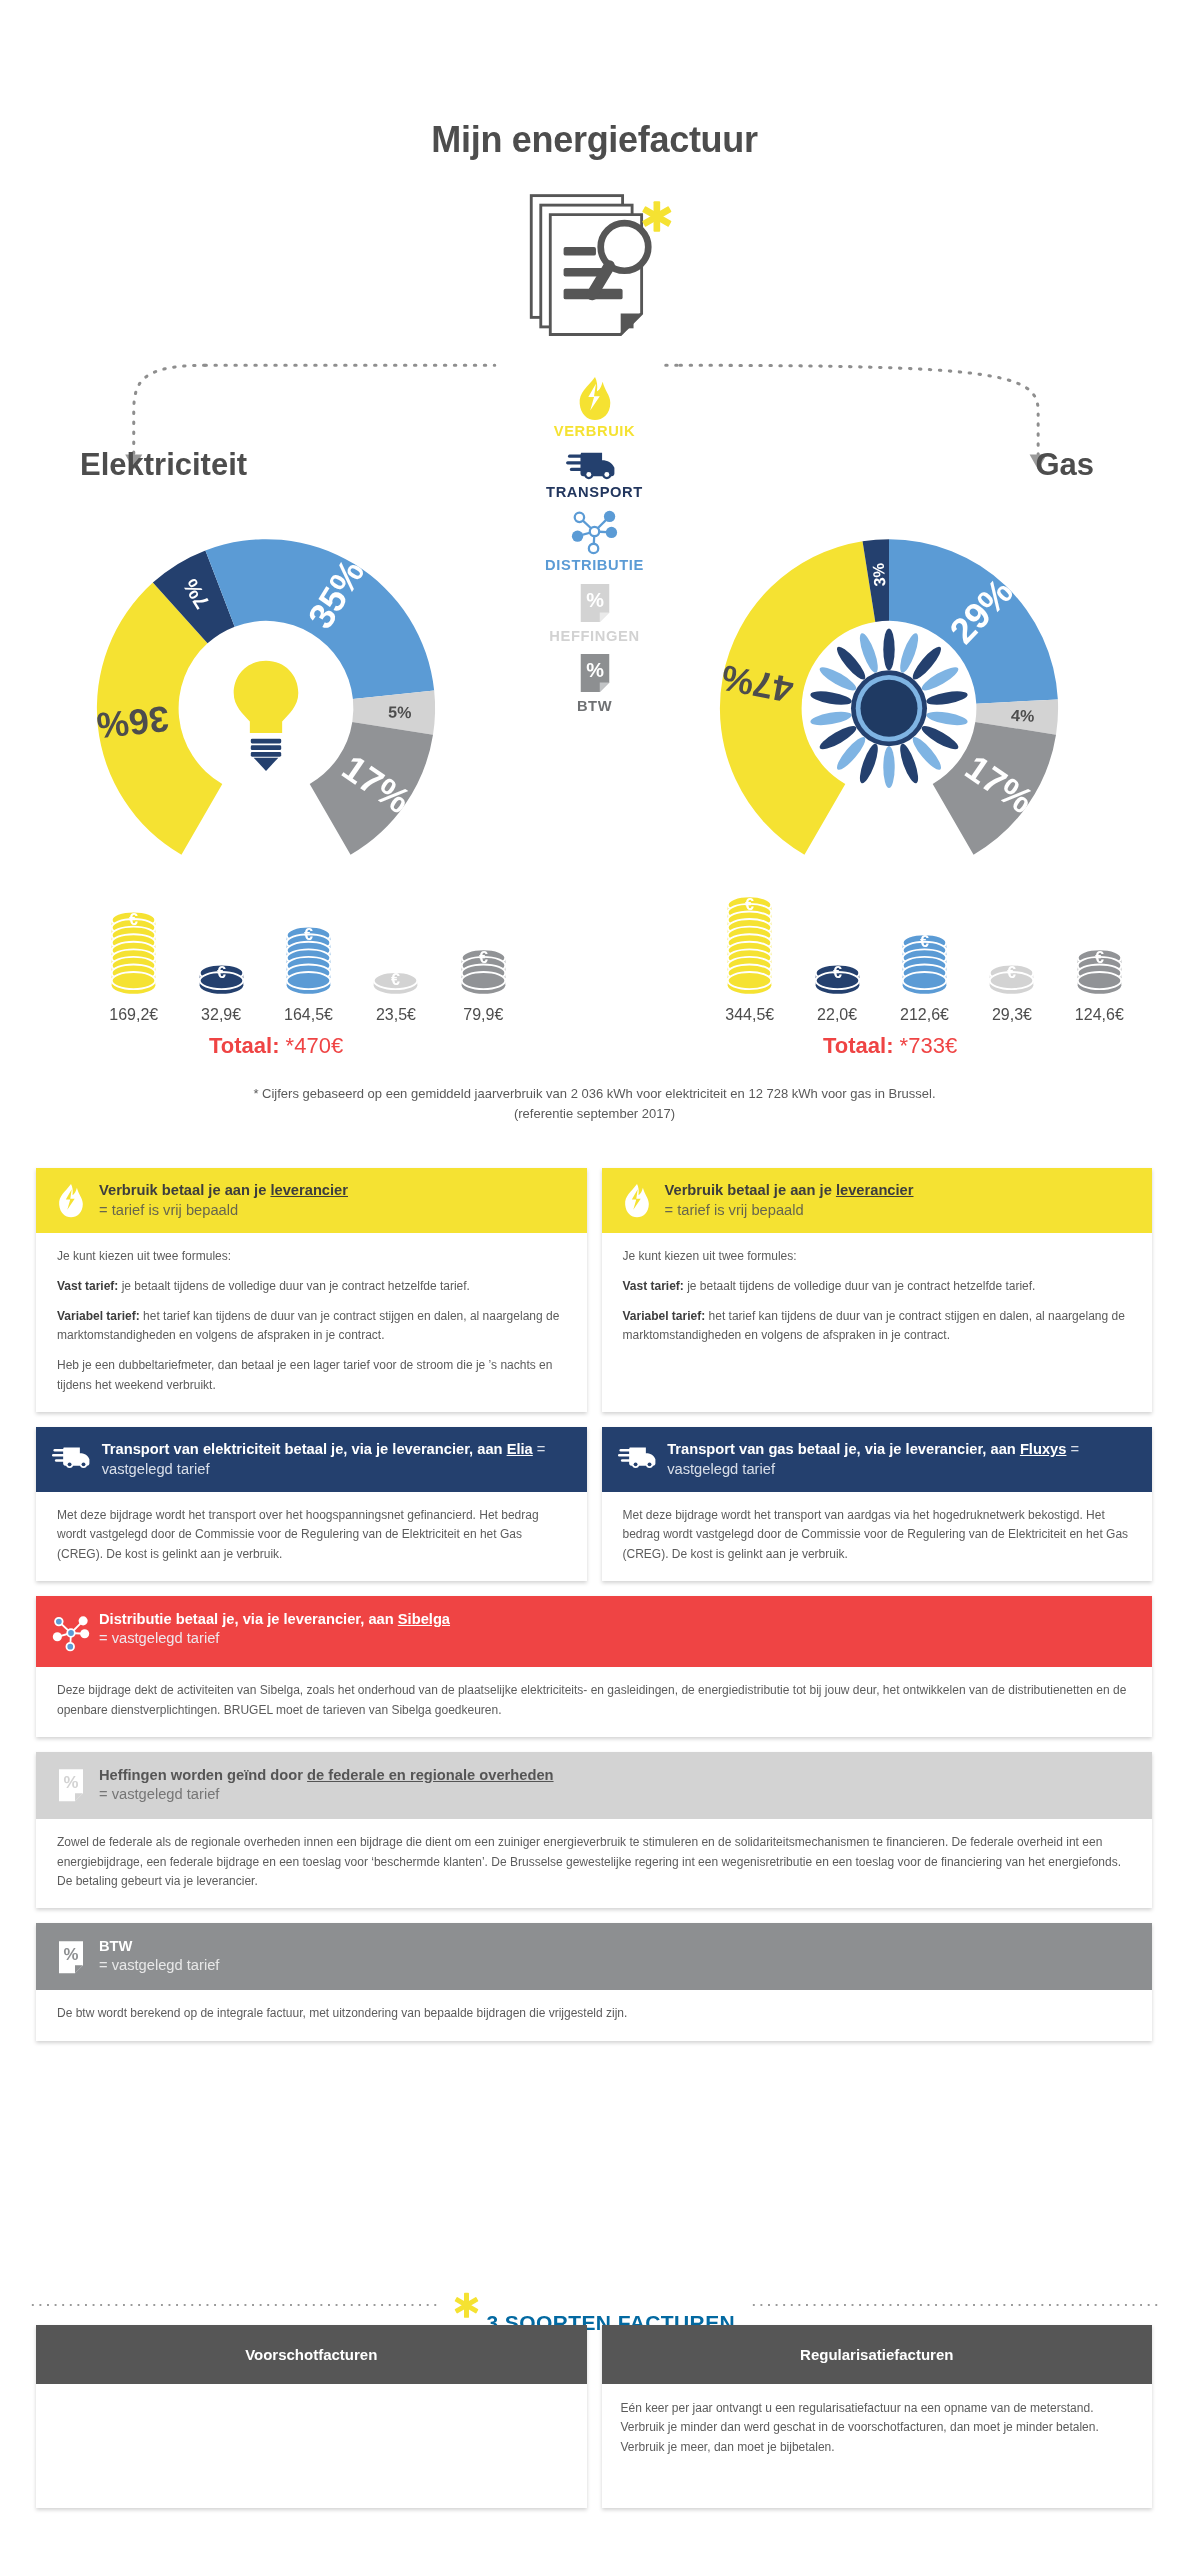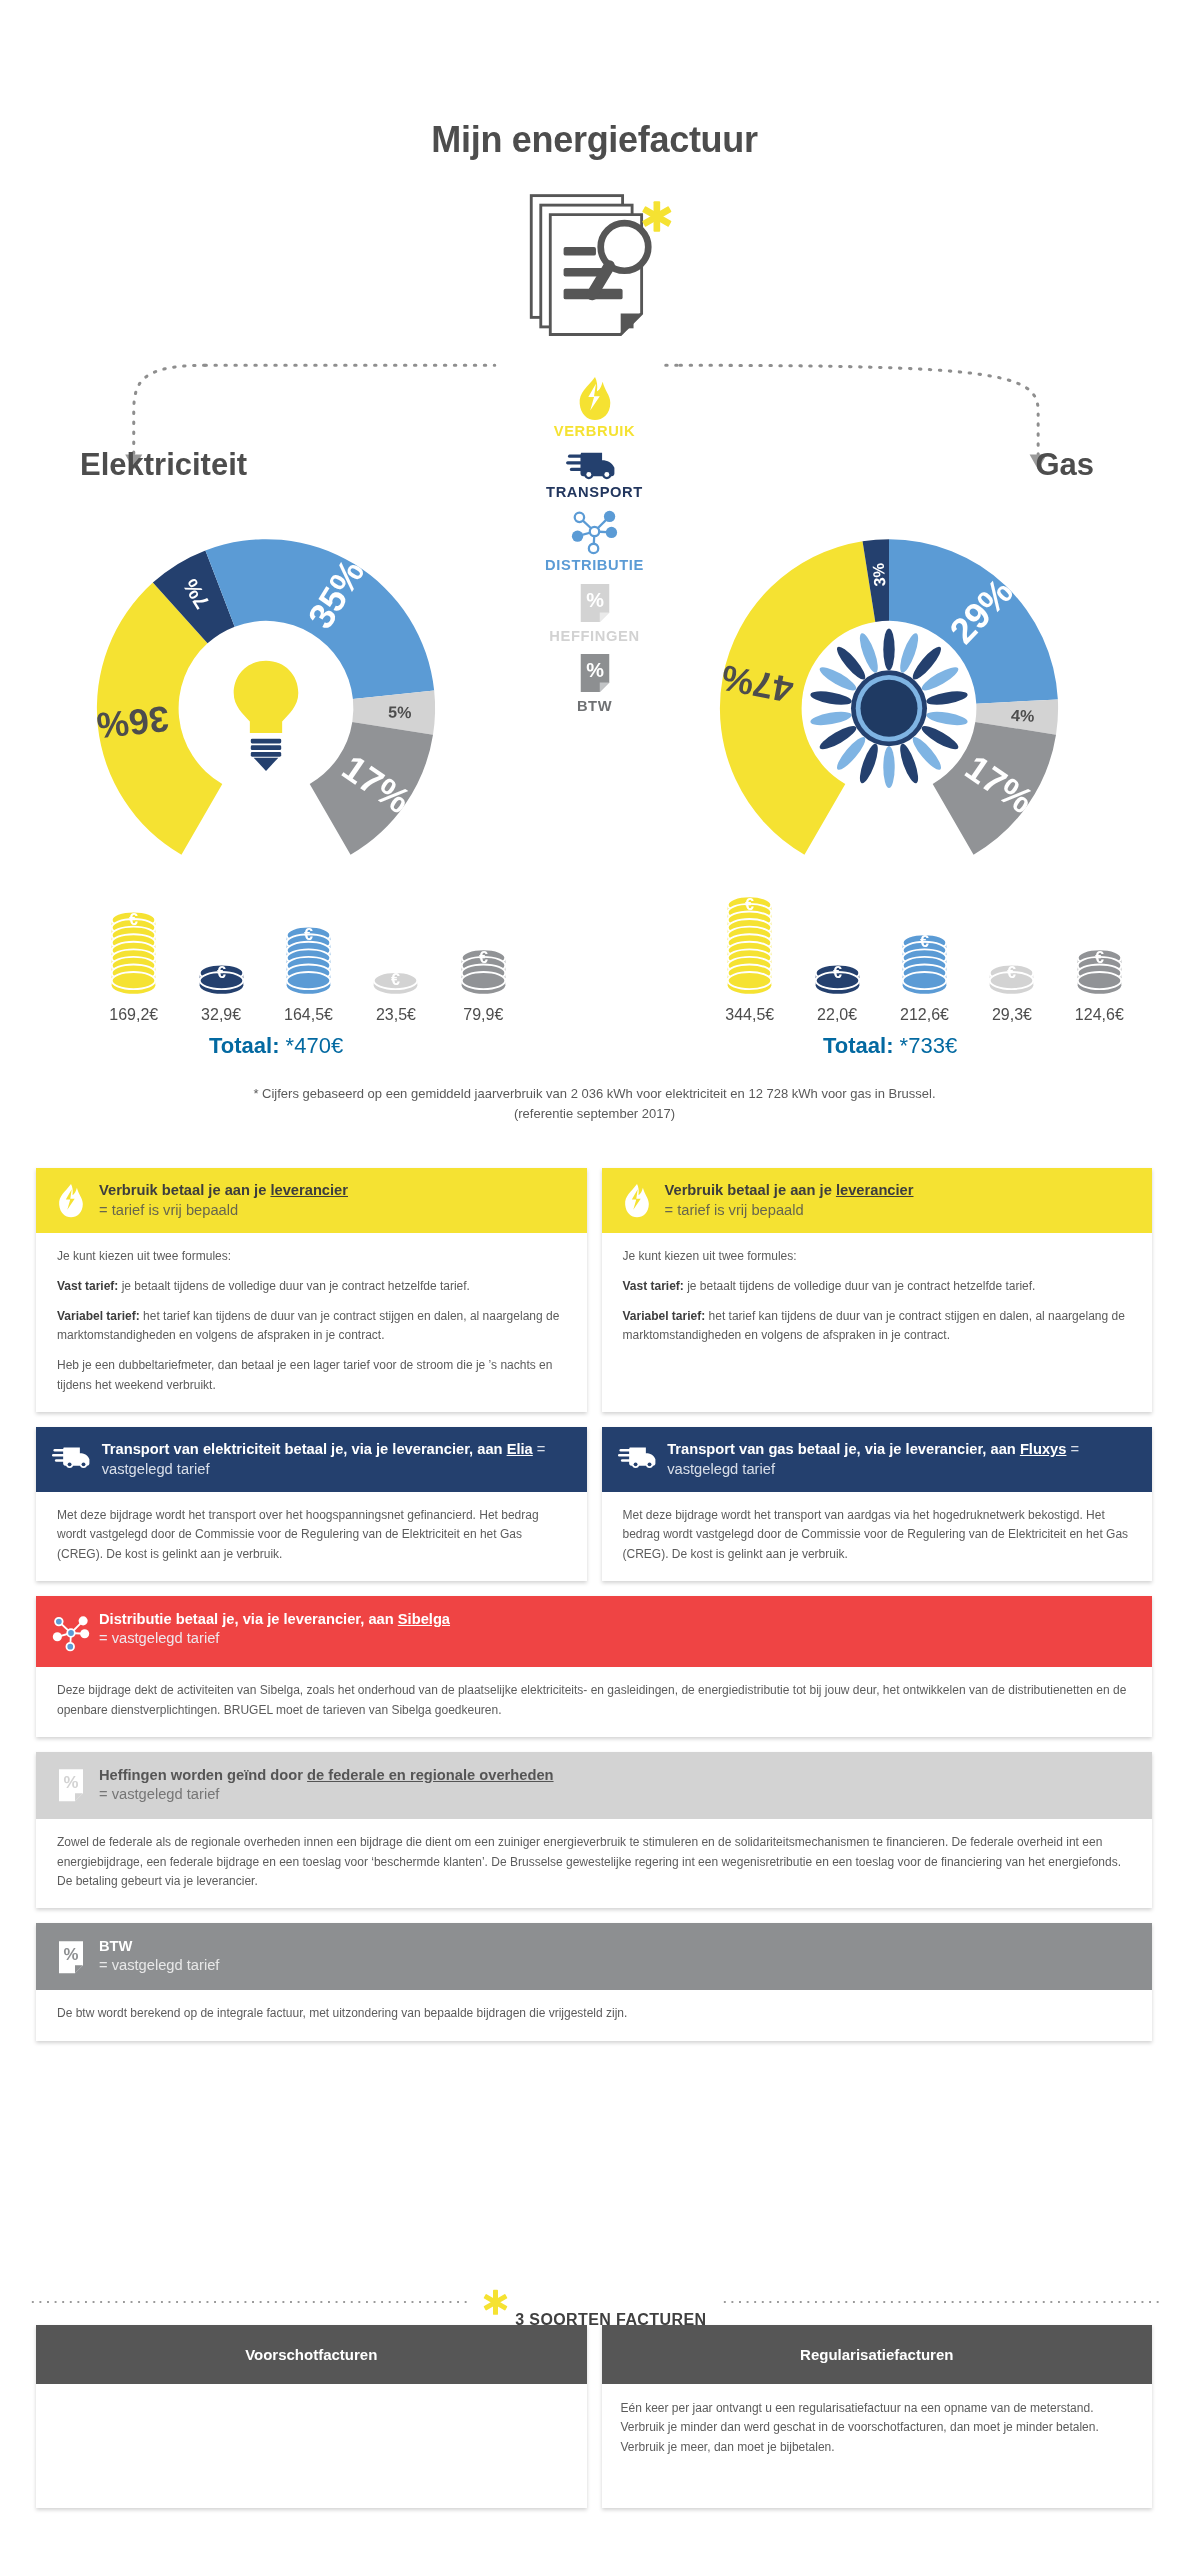--- a/index.html
+++ b/index.html
@@ -95,21 +95,21 @@
     margin-top:6.7px;
     font-size:16px;
     color:#4d4d4d;
     white-space:nowrap;
   }
 
   .total {
     position:absolute;
     top:1033px;
     font-size:22px;
-    color:#0369a1;
+    color:#ef4444;
   }
   .total b { font-weight:bold; }
   .total.elek { left:209px; }
   .total.gas  { left:823px; }
 
   .footnote {
     position:absolute;
     top:1084px; left:0; right:0;
     text-align:center;
     font-size:13px;
@@ -190,23 +190,23 @@
     background-repeat:repeat-x;
   }
   .divider .mid {
     display:flex;
     align-items:center;
     gap:7.6px;
     padding:0 15px;
     white-space:nowrap;
   }
   .divider .mid span.txt {
-    font-size:16px;
+    font-size:21px;
     font-weight:bold;
-    color:#404040;
+    color:#0369a1;
     letter-spacing:0.4px;
     margin-top:36px;
   }
 
   .bottom-cards {
     position:absolute;
     top:2325px; left:36px;
     width:1116px;
     display:flex;
     gap:15px;

